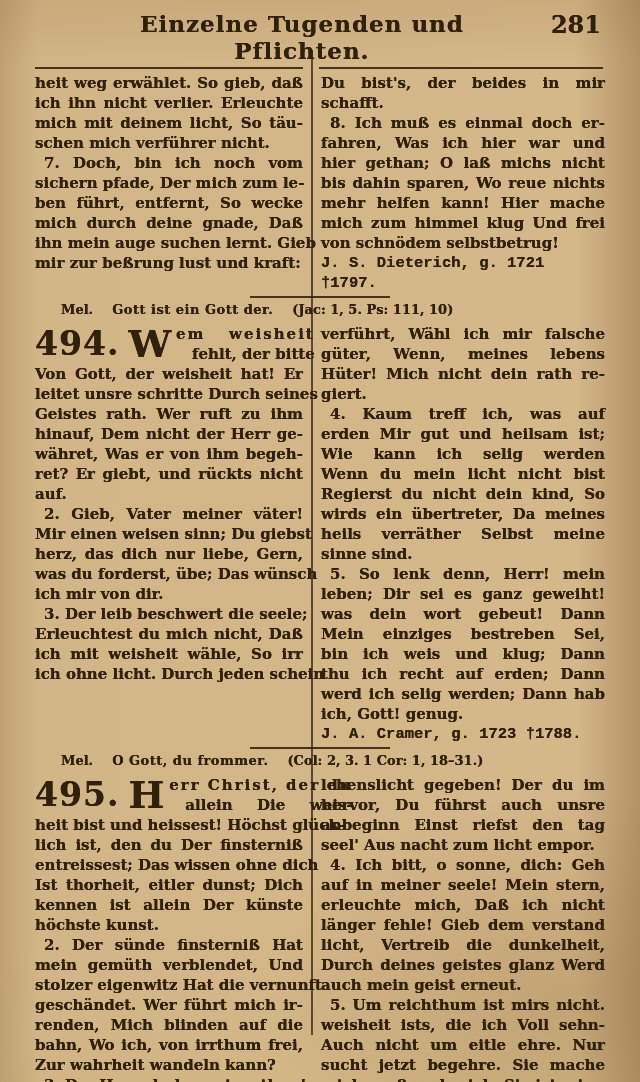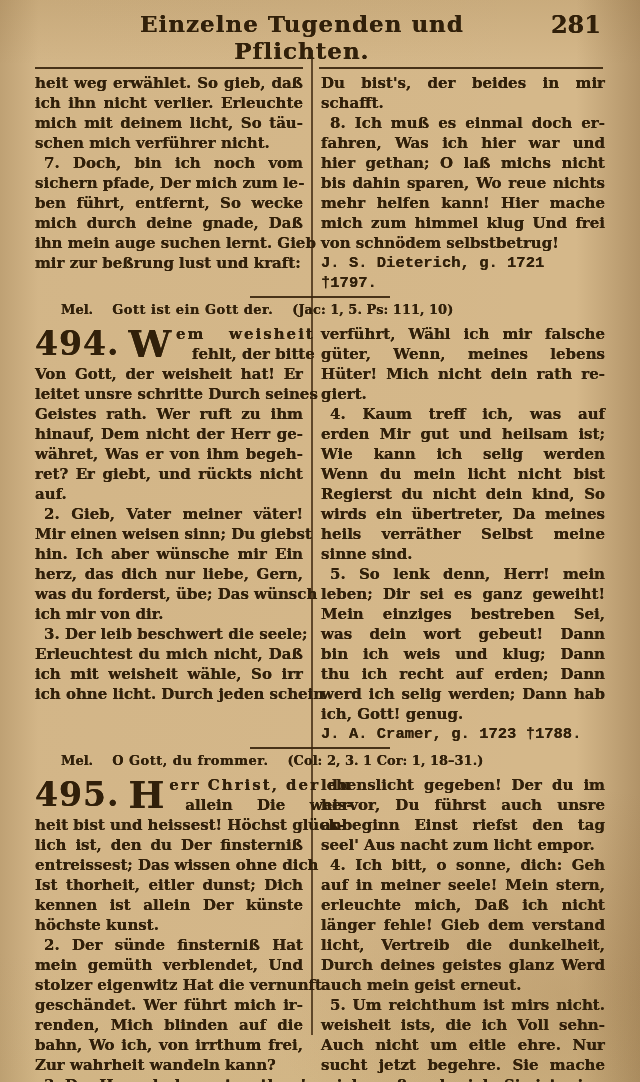--- a/index.html
+++ b/index.html
@@ -154,21 +154,20 @@
       <div>
           <div class="line">Von Gott, der weisheit hat! Er</div>
           <div class="line">leitet unsre schritte Durch seines</div>
           <div class="line">Geistes rath. Wer ruft zu ihm</div>
           <div class="line">hinauf, Dem nicht der Herr ge-</div>
           <div class="line">währet, Was er von ihm begeh-</div>
           <div class="line">ret? Er giebt, und rückts nicht</div>
           <div class="line end">auf.</div>
           <div class="line vstart">2. Gieb, Vater meiner väter!</div>
           <div class="line">Mir einen weisen sinn; Du giebst</div>
-          <div class="line">hin. Ich aber wünsche mir Ein</div>
           <div class="line">herz, das dich nur liebe, Gern,</div>
           <div class="line">was du forderst, übe; Das wünsch</div>
           <div class="line end">ich mir von dir.</div>
           <div class="line vstart">3. Der leib beschwert die seele;</div>
           <div class="line">Erleuchtest du mich nicht, Daß</div>
           <div class="line">ich mit weisheit wähle, So irr</div>
           <div class="line end">ich ohne licht. Durch jeden schein</div>
         </div>
     </div>
     <div class="col-right">
@@ -180,22 +179,22 @@
           <div class="line vstart">4. Kaum treff ich, was auf</div>
           <div class="line">erden Mir gut und heilsam ist;</div>
           <div class="line">Wie kann ich selig werden</div>
           <div class="line">Wenn du mein licht nicht bist</div>
           <div class="line">Regierst du nicht dein kind, So</div>
           <div class="line">wirds ein übertreter, Da meines</div>
           <div class="line">heils verräther Selbst meine</div>
           <div class="line end">sinne sind.</div>
           <div class="line vstart">5. So lenk denn, Herr! mein</div>
           <div class="line">leben; Dir sei es ganz geweiht!</div>
+          <div class="line">was dein wort gebeut! Dann</div>
           <div class="line">Mein einziges bestreben Sei,</div>
-          <div class="line">was dein wort gebeut! Dann</div>
           <div class="line">bin ich weis und klug; Dann</div>
           <div class="line">thu ich recht auf erden; Dann</div>
           <div class="line">werd ich selig werden; Dann hab</div>
           <div class="line end">ich, Gott! genug.</div>
         </div>
       <div class="attribution">J. A. Cramer, g. 1723 †1788.</div>
     </div>
   </div>
 
   <div class="section-rule"></div>

